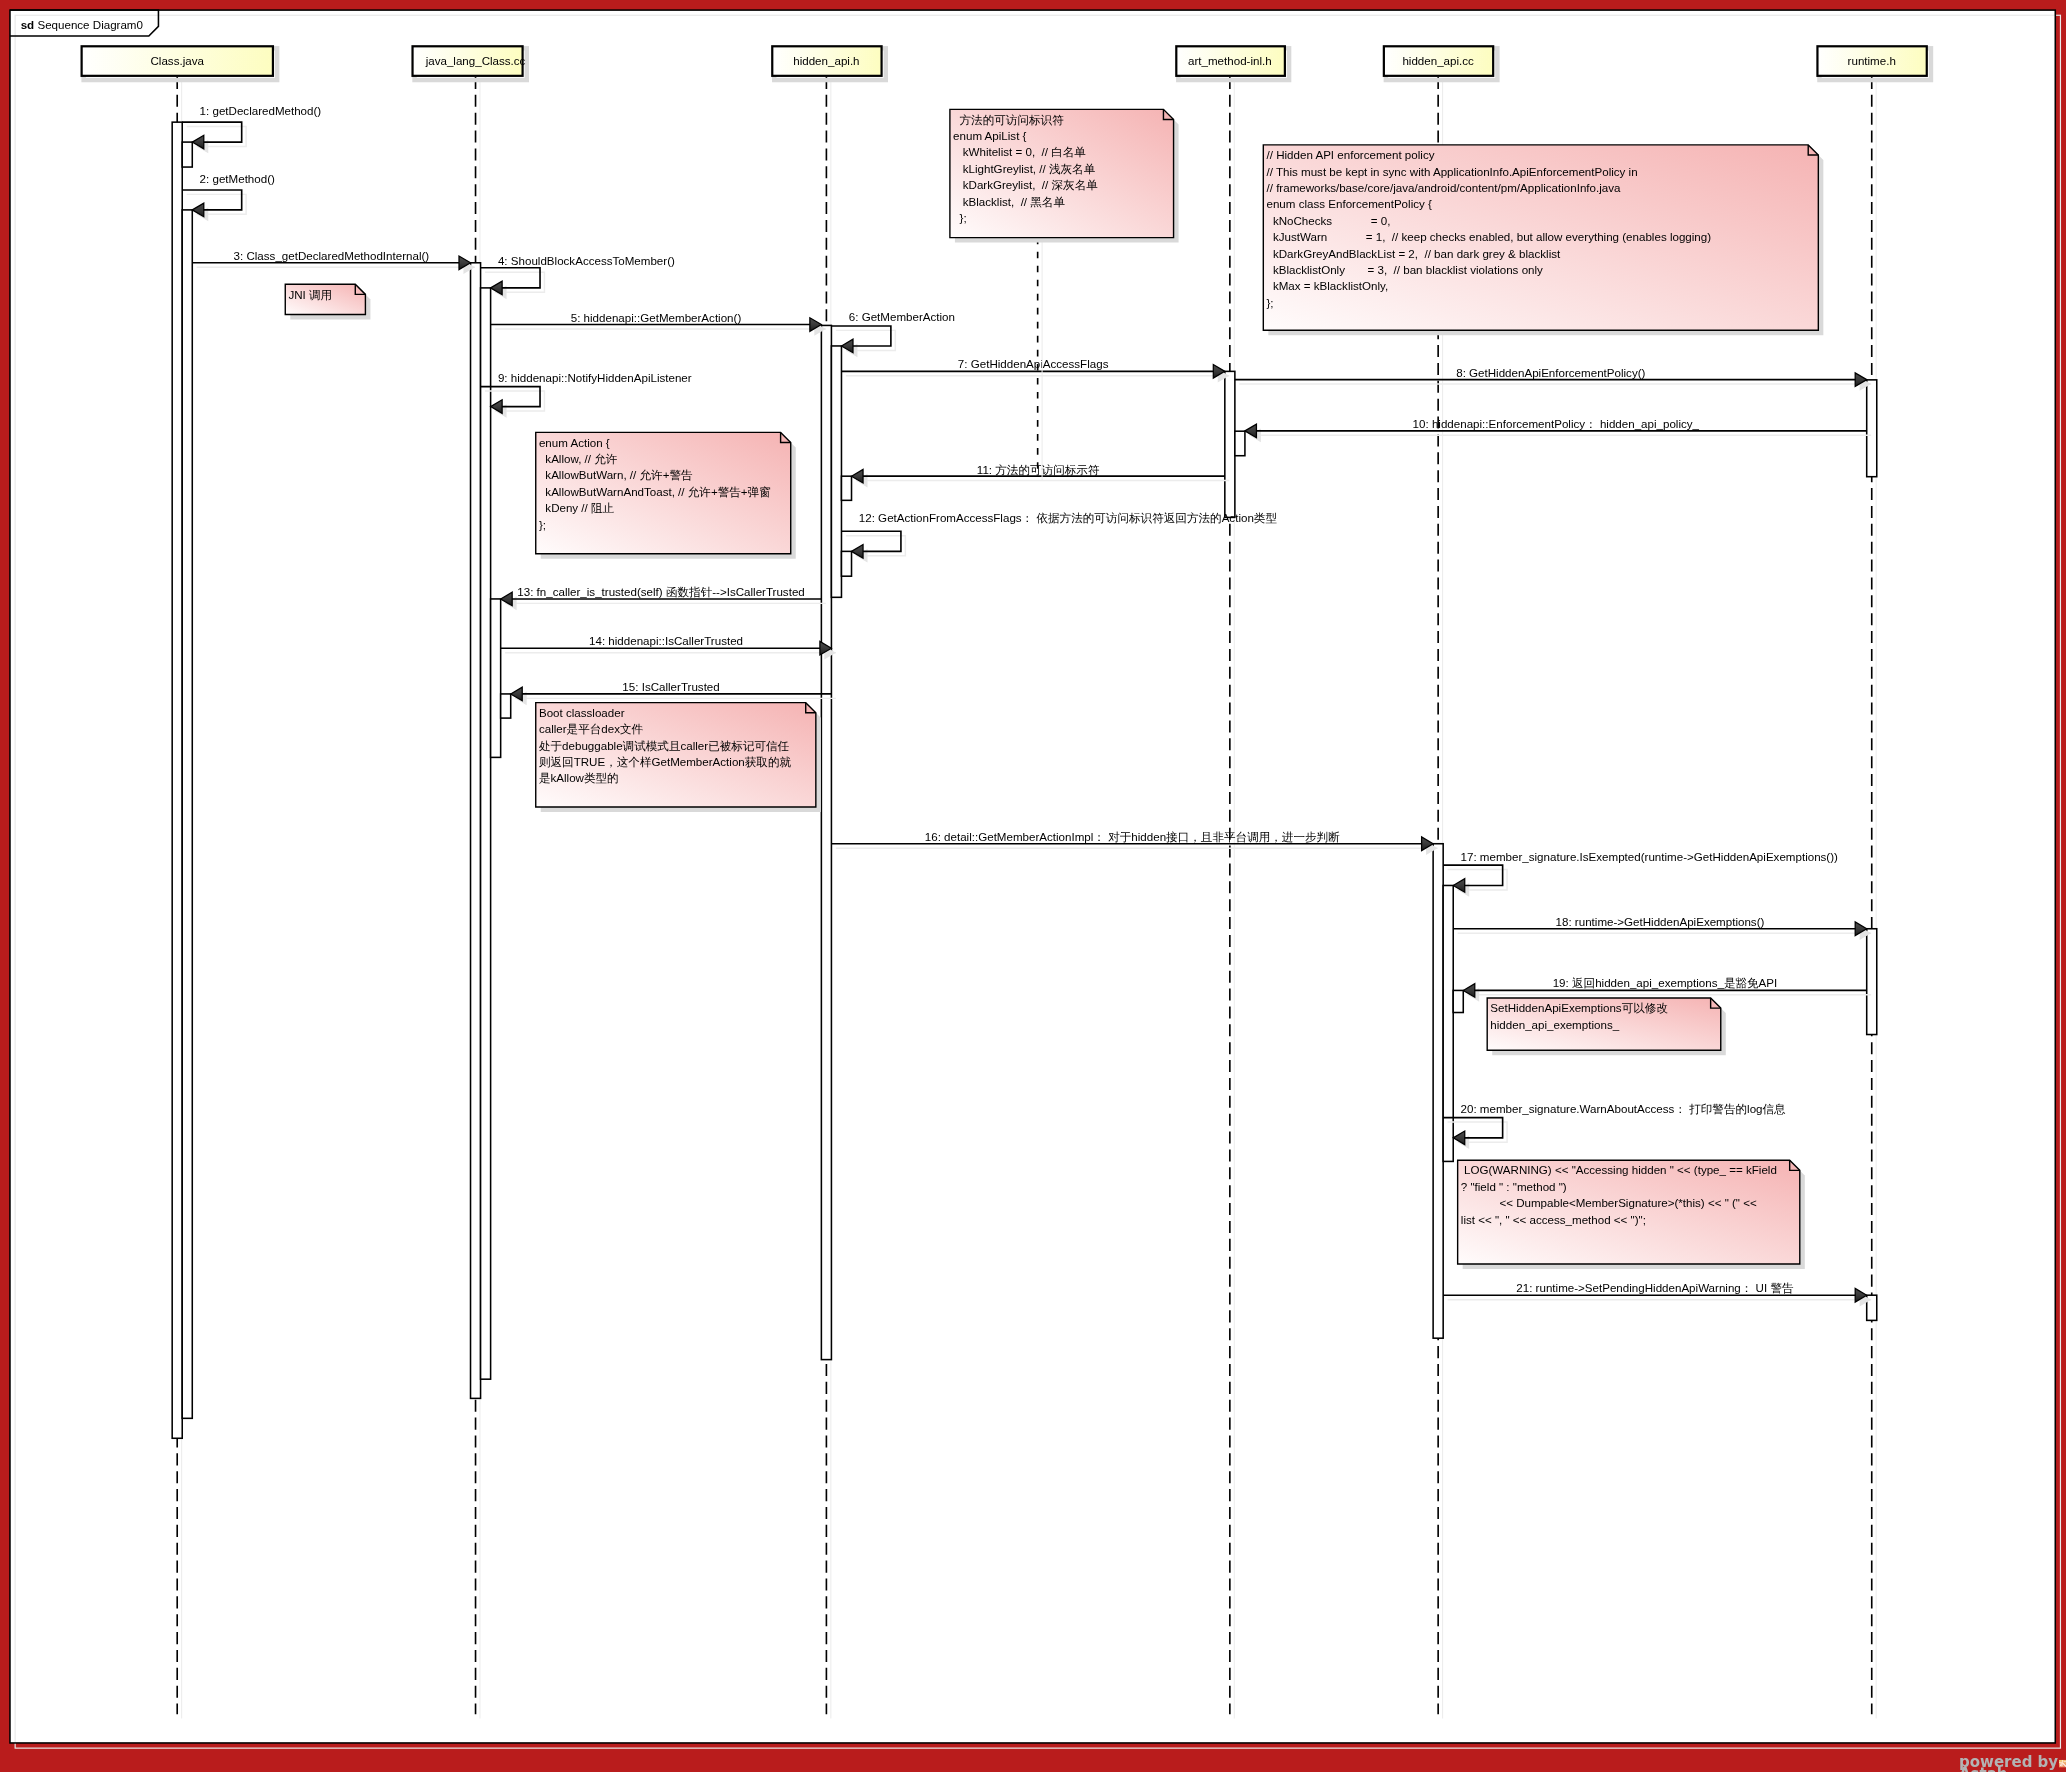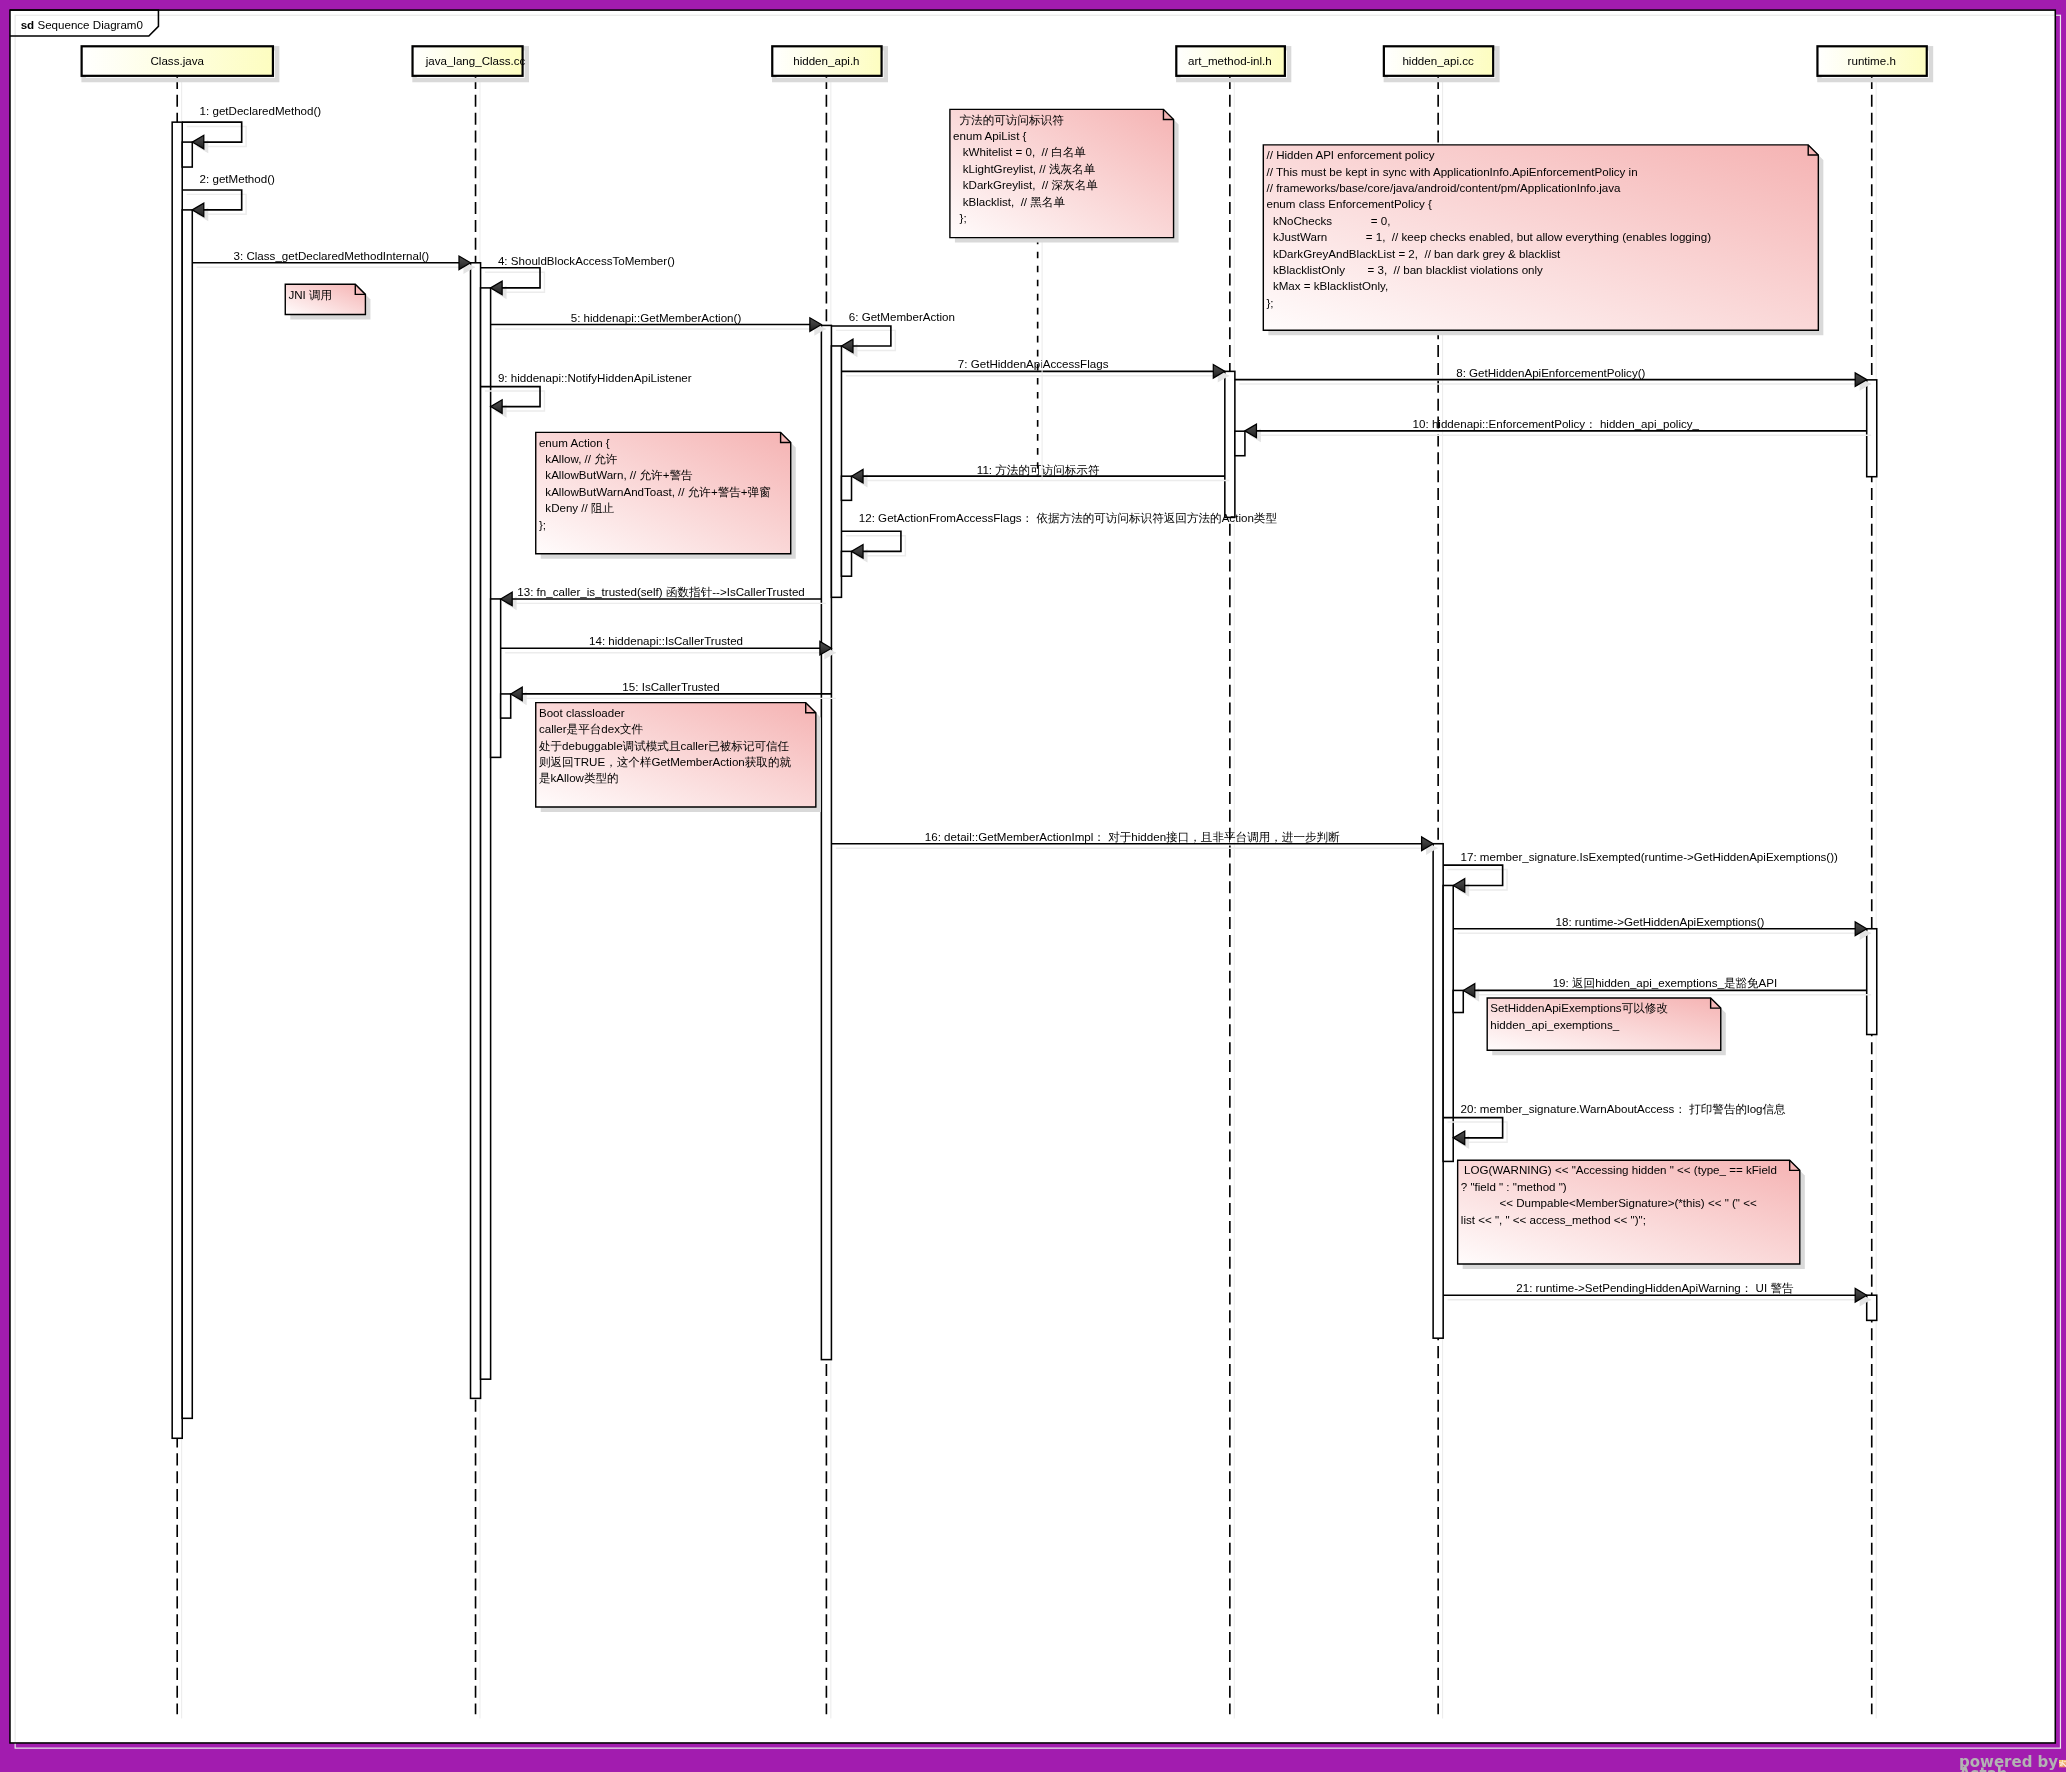--- a/index.html
+++ b/index.html
@@ -1,20 +1,20 @@
 <!DOCTYPE html>
 <html style="font-size:11.8px"><head>
 <meta charset="utf-8">
 <title>Sequence Diagram0</title>
 <style>
   html,body{margin:0;padding:0;background:#ffffff;}
   body{width:2066px;height:1773px;overflow:hidden;
        font-family:"Liberation Sans","DejaVu Sans",sans-serif;
        -webkit-font-smoothing:antialiased;}
-  #stage{position:relative;width:2066px;height:1773px;background:#a21caf;filter:opacity(100%);}
+  #stage{position:relative;width:2066px;height:1773px;background:#b91c1c;filter:opacity(100%);}
   svg#root{position:absolute;left:0;top:0;display:block;
            shape-rendering:geometricPrecision;}
   svg text{font-family:"Liberation Sans","DejaVu Sans",sans-serif;font-size:15.7px;fill:#000000;opacity:0.999;}
   .wm{position:absolute;left:1959px;top:1757px;display:flex;align-items:flex-start;gap:0px;}
   .wm-text{font-family:"DejaVu Sans","Liberation Sans",sans-serif;font-size:15px;font-weight:bold;
            color:#b3b3b3;line-height:11.8px;opacity:0.999;}
 </style>
 </head>
 <body>
 

